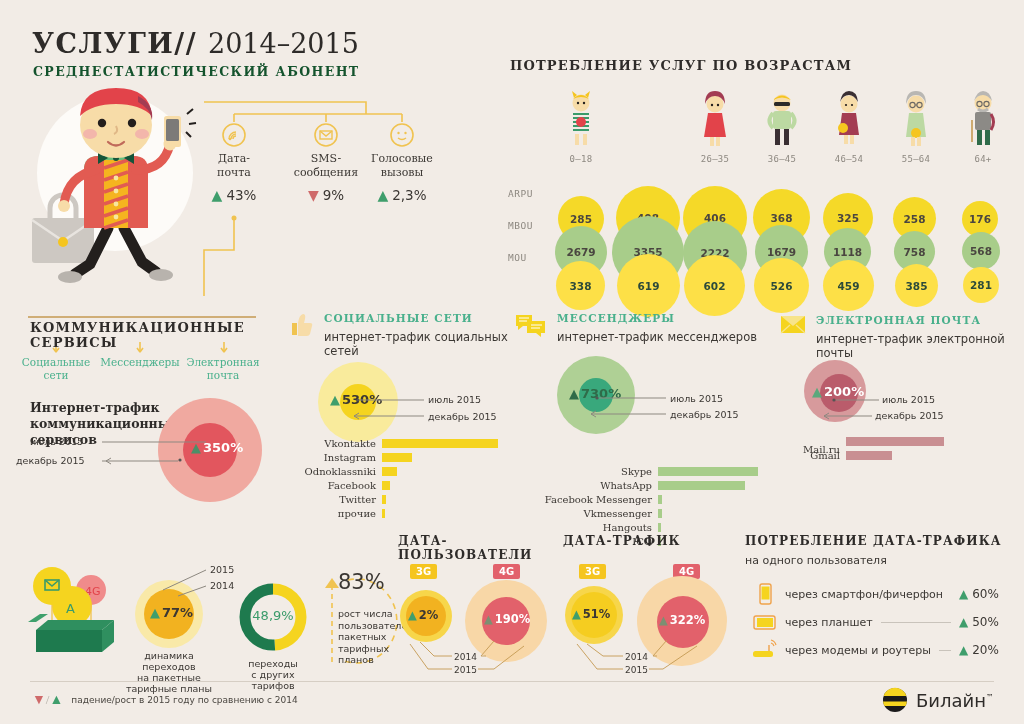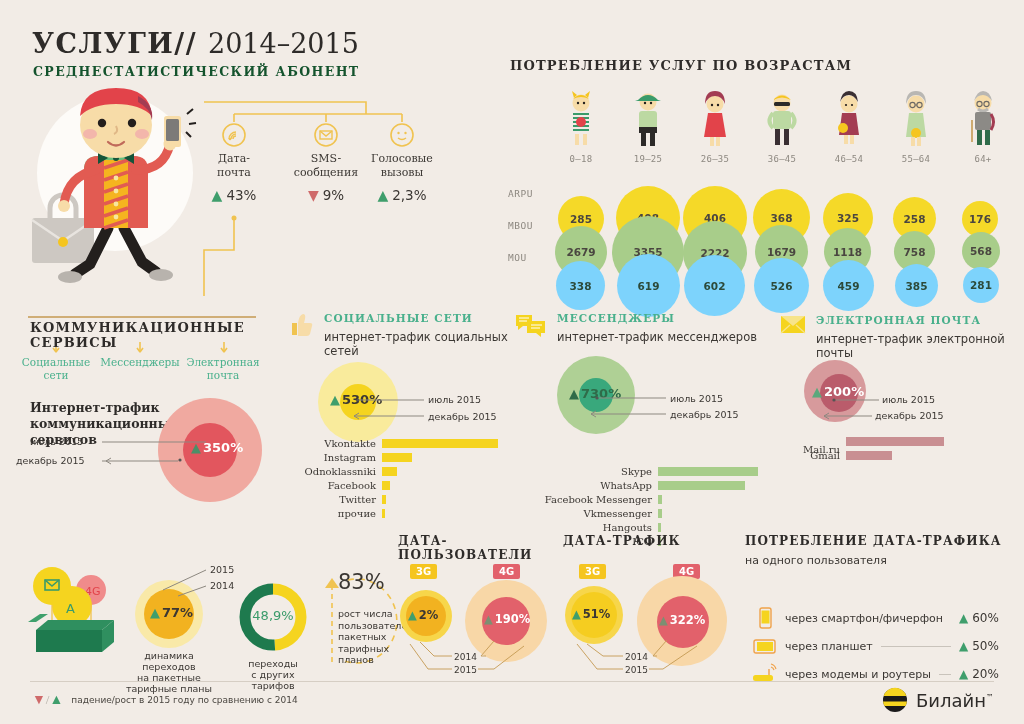--- a/index.html
+++ b/index.html
@@ -30,21 +30,21 @@
   .age-fig { height:62px; display:flex; align-items:flex-end; justify-content:center; }
   .age-lbl { font-family:"DejaVu Sans Mono",monospace; font-size:9px; color:#8d8880;
              margin-top:6px; letter-spacing:.3px;}
   .row-lbl { position:absolute; left:0px; font-family:"DejaVu Sans Mono",monospace;
              font-size:9.5px; color:#8d8880; letter-spacing:.5px; }
   .bubble { position:absolute; border-radius:50%; display:flex; align-items:center;
             justify-content:center; font-family:"DejaVu Sans",sans-serif;
             font-weight:bold; font-size:10.5px; color:#4a4640; }
   .b-arpu { background:#f5d928; }
   .b-mbou { background:#a8cd8a; }
-  .b-mou  { background:#7dd3fc; color:#2c4a3a;}
+  .b-mou  { background:#fde047; color:#2c4a3a;}
 
   
   #hero { position:absolute; left:20px; top:78px; width:220px; height:215px; }
   #svc-tree { position:absolute; left:196px; top:100px; width:270px; height:200px; }
   .svc { position:absolute; width:86px; text-align:center; }
   .svc .cap { font-family:"DejaVu Serif",serif; font-size:11px; color:#3b3733; line-height:14px; }
   .svc .pct { margin-top:7px; font-family:"DejaVu Sans",sans-serif; font-size:13.5px;
               color:#3b3733; display:flex; align-items:center; justify-content:center; gap:4px;}
   .arr-up { color:#3f9e6c; font-size:14px; font-weight:bold; }
   .arr-dn { color:#cf6a6a; font-size:14px; font-weight:bold; }
@@ -236,35 +236,20 @@
             <rect x="9" y="22" width="16" height="22" fill="#f2ece6"></rect>
             <path d="M9 24 h16 M9 28 h16 M9 32 h16 M9 36 h16 M9 40 h16" stroke="#3a9b6a" stroke-width="2.2"></path>
             <circle cx="17" cy="32" r="5" fill="#e2434a"></circle>
             <rect x="11" y="44" width="4" height="11" fill="#f7dca8"></rect>
             <rect x="19" y="44" width="4" height="11" fill="#f7dca8"></rect>
           </svg>
         </div>
         <div class="age-lbl">0–18</div>
       </div>
 
-      <div class="age-col" style="left:67px;">
-        <div class="age-fig">
-          <svg width="34" height="60" viewBox="0 0 34 60">
-            <circle cx="17" cy="14" r="8.5" fill="#f7dca8"></circle>
-            <path d="M7 12 q10 -10 20 0 l3 1 h-26z" fill="#3a9b6a"></path>
-            <circle cx="14" cy="15" r="1.2" fill="#231f1d"></circle>
-              <circle cx="20" cy="15" r="1.2" fill="#231f1d"></circle>
-            <rect x="8" y="23" width="18" height="18" rx="3" fill="#bcd9a2"></rect>
-            <rect x="8" y="39" width="18" height="6" fill="#2c2a28"></rect>
-            <rect x="10" y="45" width="5" height="13" fill="#2c2a28"></rect>
-            <rect x="19" y="45" width="5" height="13" fill="#2c2a28"></rect>
-          </svg>
-        </div>
-        <div class="age-lbl">19–25</div>
-      </div>
 
       <div class="age-col" style="left:134px;">
         <div class="age-fig">
           <svg width="34" height="58" viewBox="0 0 34 58">
             <circle cx="17" cy="14" r="8.5" fill="#f7dca8"></circle>
             <path d="M7 14 q0 -13 10 -13 q10 0 10 13 q-3 -8 -10 -8 q-7 0 -10 8z" fill="#a33c52"></path>
             <circle cx="14" cy="15" r="1.2" fill="#231f1d"></circle>
               <circle cx="20" cy="15" r="1.2" fill="#231f1d"></circle>
             <path d="M10 23 h14 l4 24 h-22z" fill="#e2434a"></path>
             <rect x="12" y="47" width="4" height="9" fill="#f7dca8"></rect>
@@ -665,21 +650,21 @@
       <path d="M14 110 L34 135 H60" stroke="#c49a52" stroke-width="0.9" fill="none"></path>
       <path d="M94 122 H90 L104 106" stroke="#c49a52" stroke-width="0.9" fill="none"></path>
       <path d="M86 135 H100 L134 112" stroke="#c49a52" stroke-width="0.9" fill="none"></path>
     </svg>
   </div>
 
   <div id="devices" style="position:absolute; left:745px; top:534px; width:272px; height:140px;">
     <div class="sec-title sm" style="position:absolute;left:0;top:0;">ПОТРЕБЛЕНИЕ ДАТА-ТРАФИКА</div>
     <div style="position:absolute;left:0;top:20px; font-family:'DejaVu Sans',sans-serif; font-size:11px; color:#3b3733;">на одного пользователя</div>
 
-    <div style="position:absolute; left:6px; top:46px; width:262px;margin-top:24px;">
+    <div style="position:absolute; left:6px; top:46px; width:262px;">
       <div class="dev-row">
         <svg width="26" height="24" viewBox="0 0 26 24">
           <rect x="9" y="2" width="11" height="20" rx="2" fill="none" stroke="#f0a24a" stroke-width="1.4"></rect>
           <rect x="10.5" y="4.5" width="8" height="13" fill="#f5d41f"></rect>
         </svg>
         <div class="dev-lbl" style="margin-left:8px;">через смартфон/фичерфон</div>
         <div class="leader"></div>
         <div class="dev-pct">
           <span style="color:#3f9e6c;">▲</span>
           <span>60%</span>

